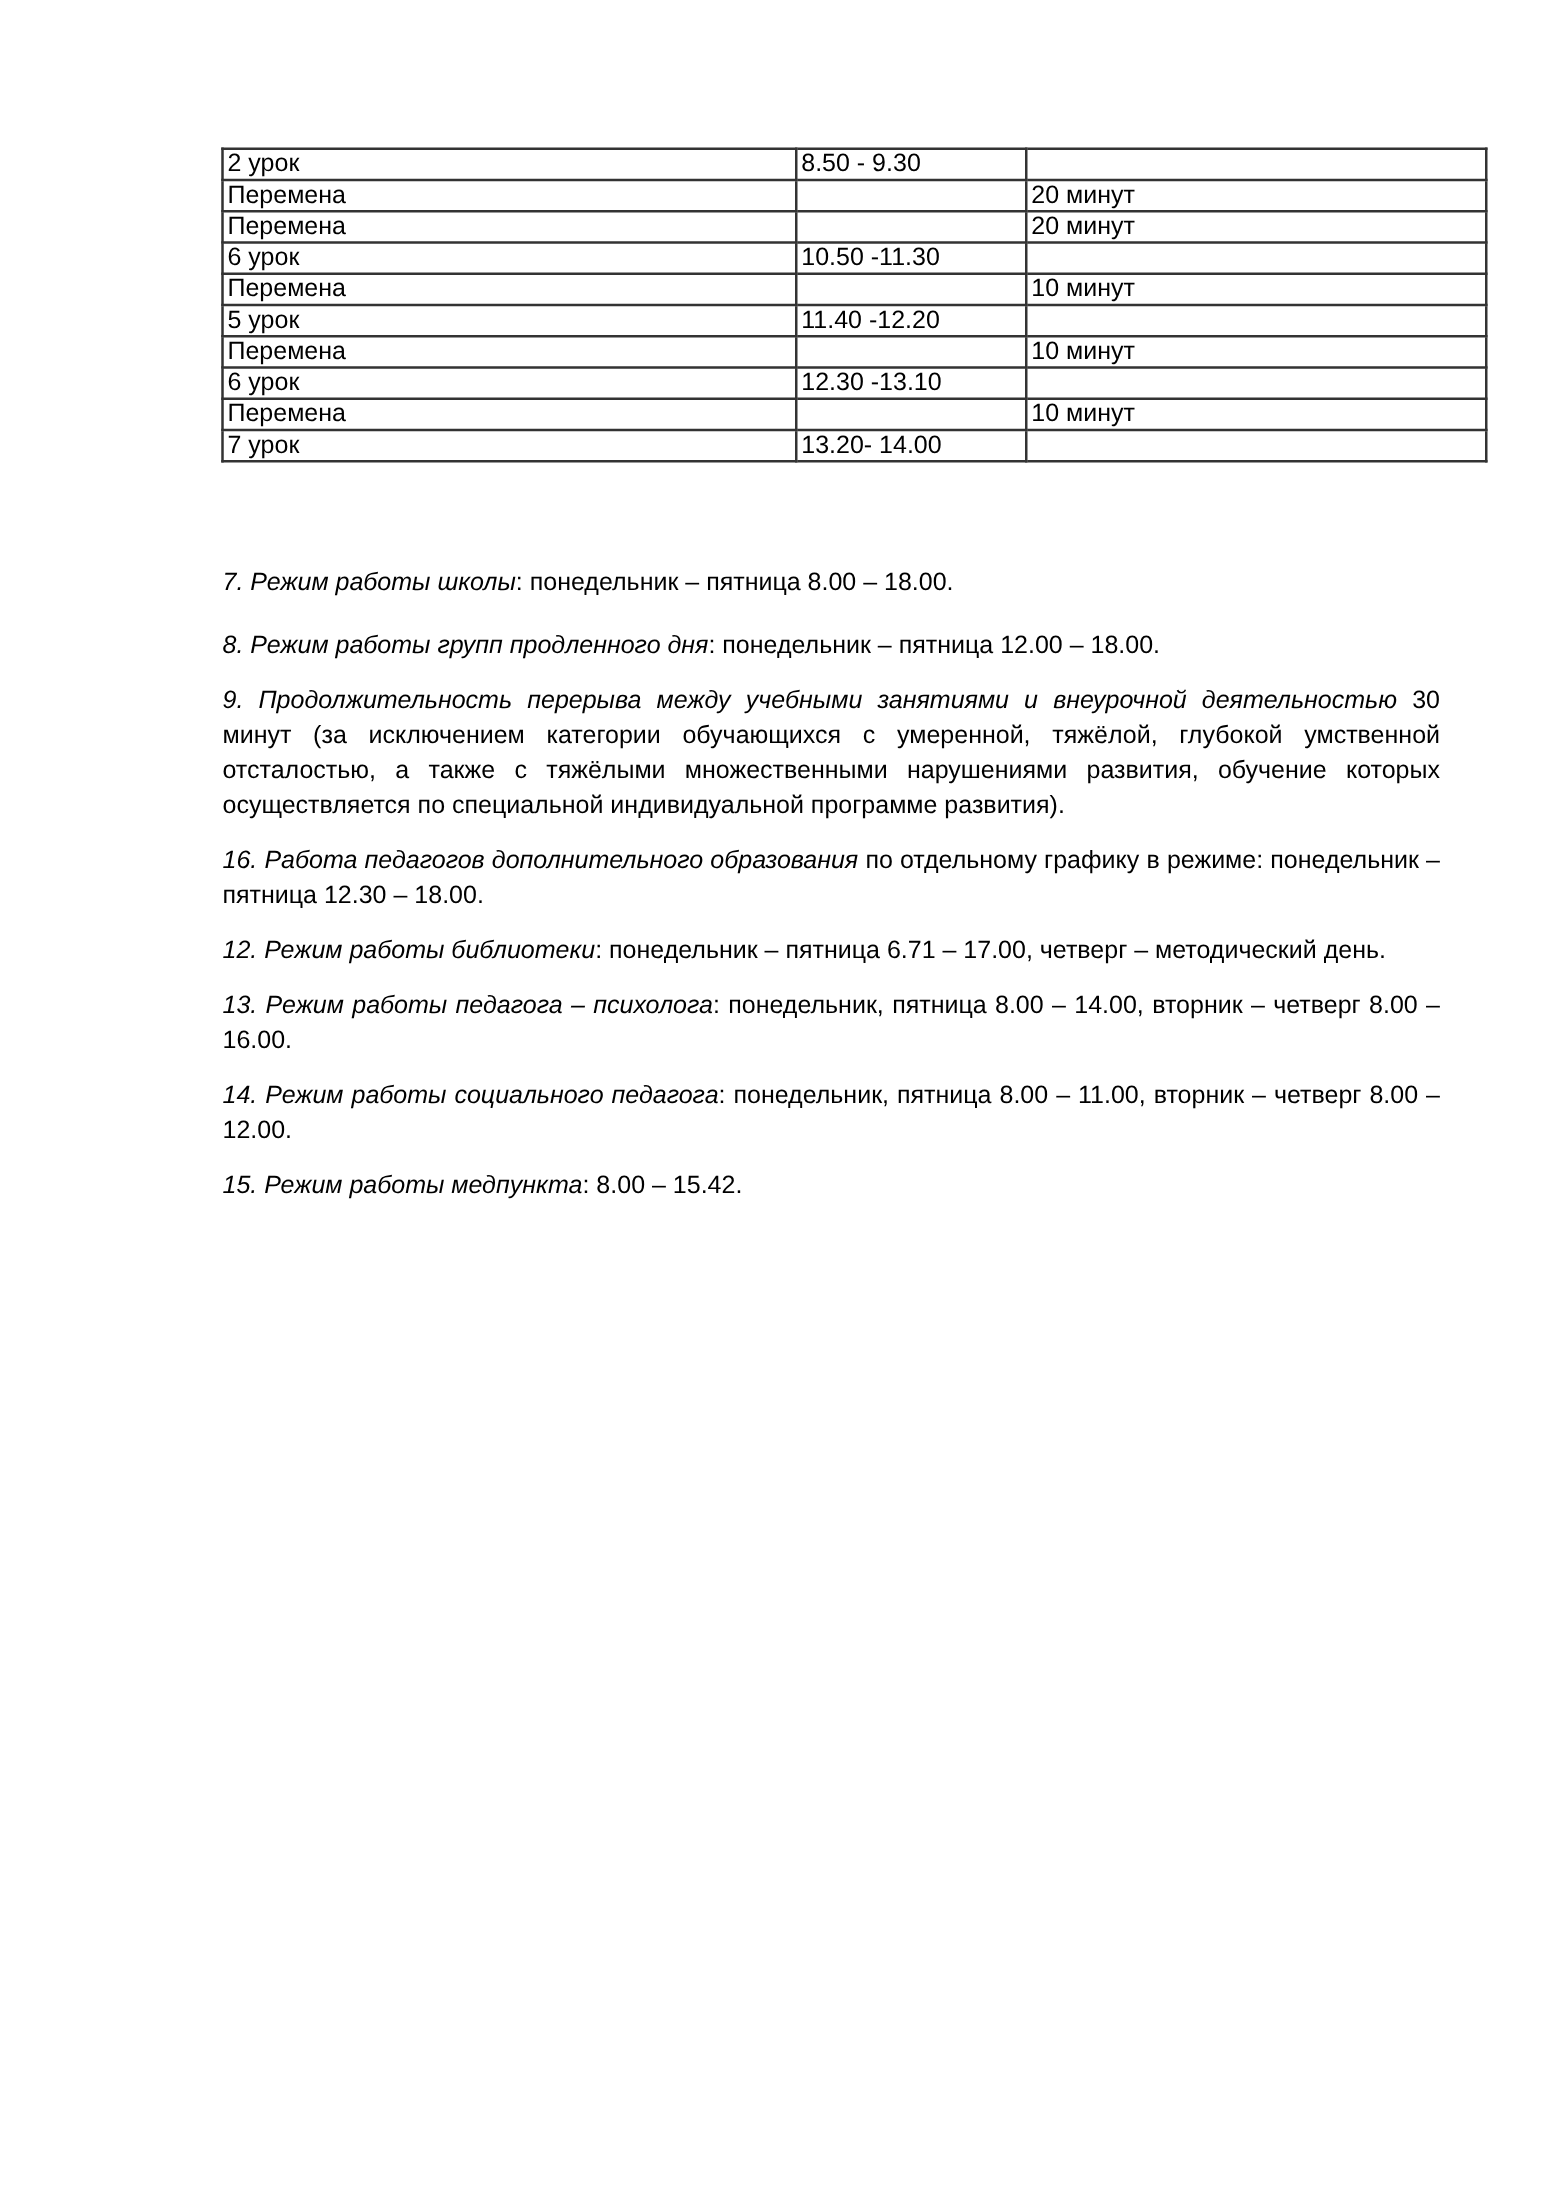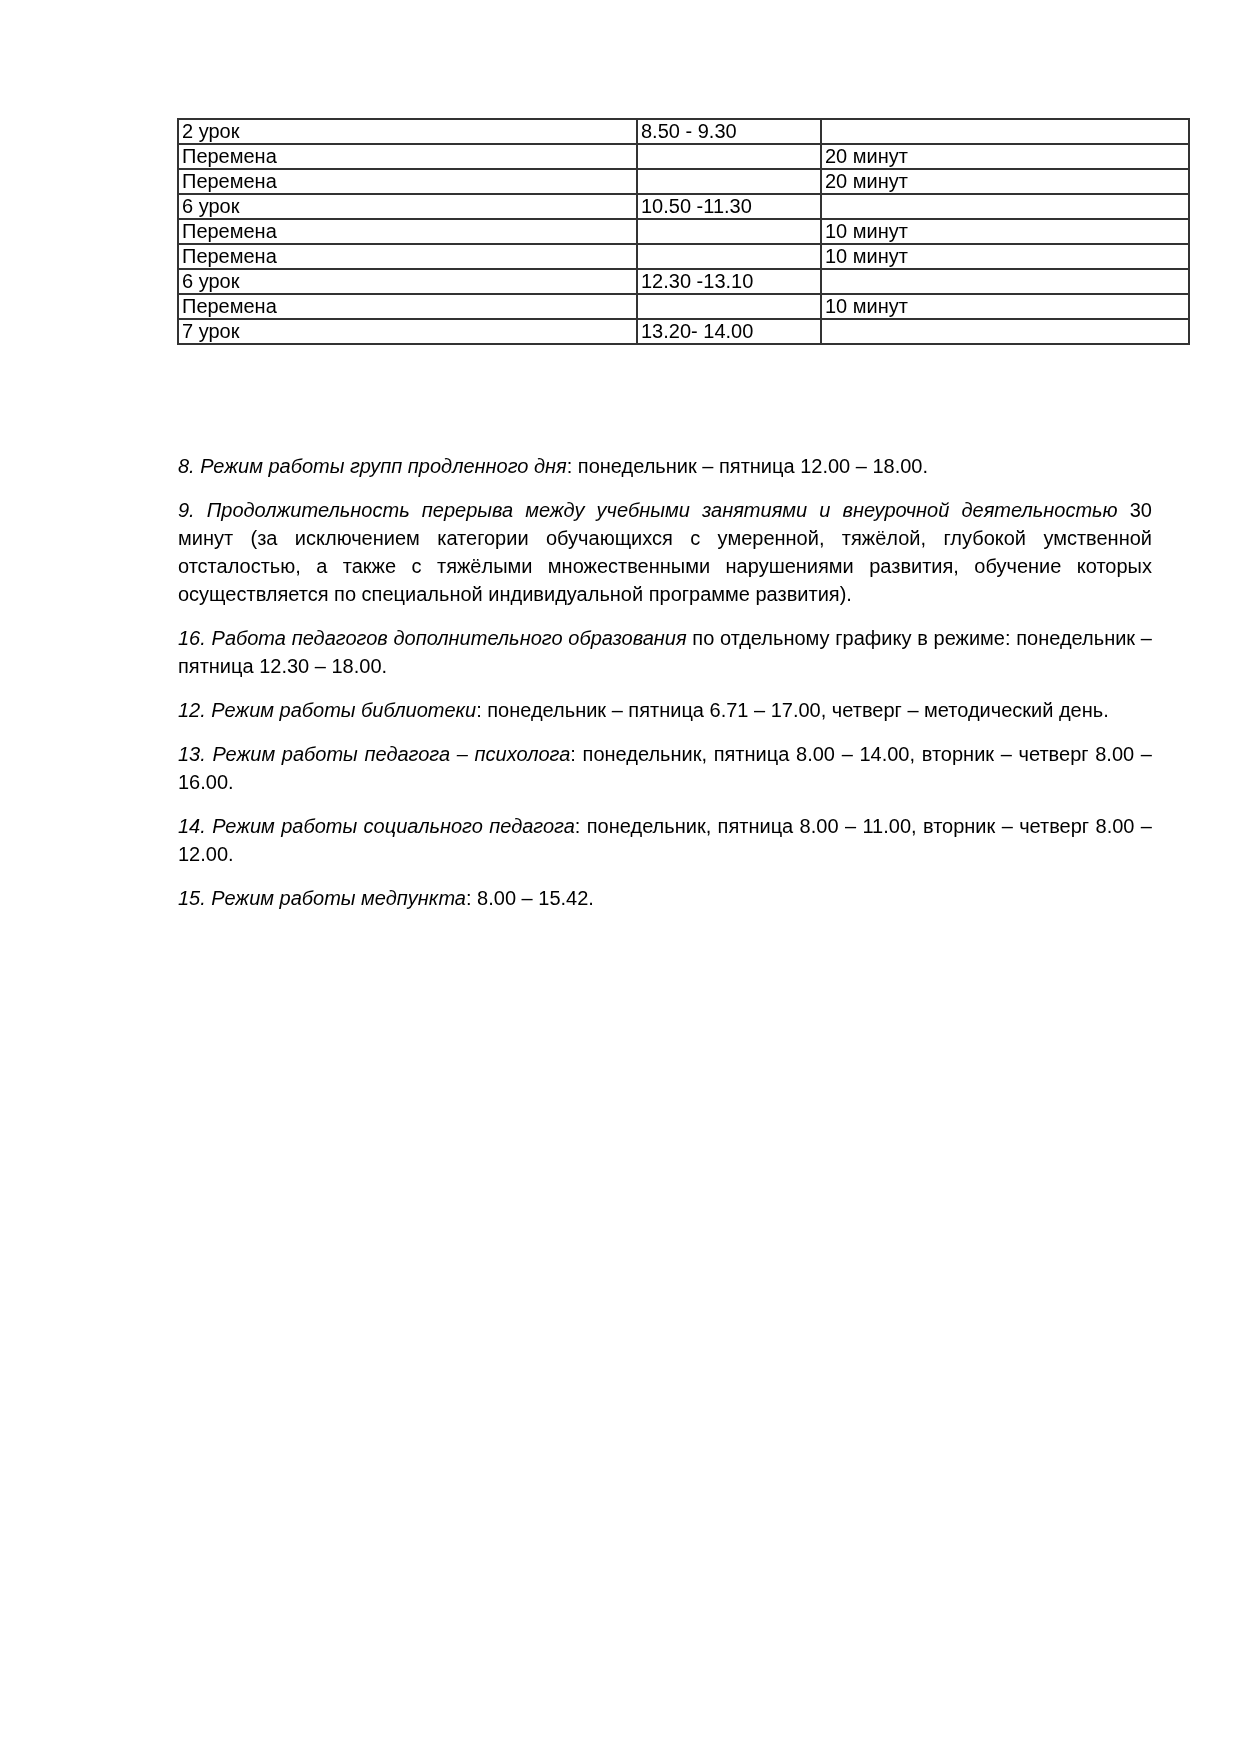--- a/index.html
+++ b/index.html
@@ -47,20 +47,25 @@
         <td>6 урок</td>
         <td>10.50 -11.30</td>
         <td></td>
       </tr>
       <tr>
         <td>Перемена</td>
         <td></td>
         <td>10 минут</td>
       </tr>
       <tr>
+        <td>5 урок</td>
+        <td>11.40 -12.20</td>
+        <td></td>
+      </tr>
+      <tr>
         <td>Перемена</td>
         <td></td>
         <td>10 минут</td>
       </tr>
       <tr>
         <td>6 урок</td>
         <td>12.30 -13.10</td>
         <td></td>
       </tr>
       <tr>
@@ -70,20 +75,21 @@
       </tr>
       <tr>
         <td>7 урок</td>
         <td>13.20- 14.00</td>
         <td></td>
       </tr>
     </tbody>
   </table>
 
   <div class="content">
+    <p class="para p7"><span class="label">7. Режим работы школы</span><span>: понедельник – пятница 8.00 – 18.00.</span></p>
     <p class="para"><span class="label">8. Режим работы групп продленного дня</span><span>: понедельник – пятница 12.00 – 18.00.</span></p>
     <p class="para"><span class="label">9. Продолжительность перерыва между учебными занятиями и внеурочной деятельностью</span><span> 30 минут (за исключением категории обучающихся с умеренной, тяжёлой, глубокой умственной отсталостью, а также с тяжёлыми множественными нарушениями развития, обучение которых осуществляется по специальной индивидуальной программе развития).</span></p>
     <p class="para"><span class="label">16. Работа педагогов дополнительного образования</span><span> по отдельному графику в режиме: понедельник – пятница 12.30 – 18.00.</span></p>
     <p class="para"><span class="label">12. Режим работы библиотеки</span><span>: понедельник – пятница 6.71 – 17.00, четверг – методический день.</span></p>
     <p class="para"><span class="label">13. Режим работы педагога – психолога</span><span>: понедельник, пятница 8.00 – 14.00, вторник – четверг 8.00 – 16.00.</span></p>
     <p class="para"><span class="label">14. Режим работы социального педагога</span><span>: понедельник, пятница 8.00 – 11.00, вторник – четверг 8.00 – 12.00.</span></p>
     <p class="para"><span class="label">15. Режим работы медпункта</span><span>: 8.00 – 15.42.</span></p>
   </div>
 
 </div>

